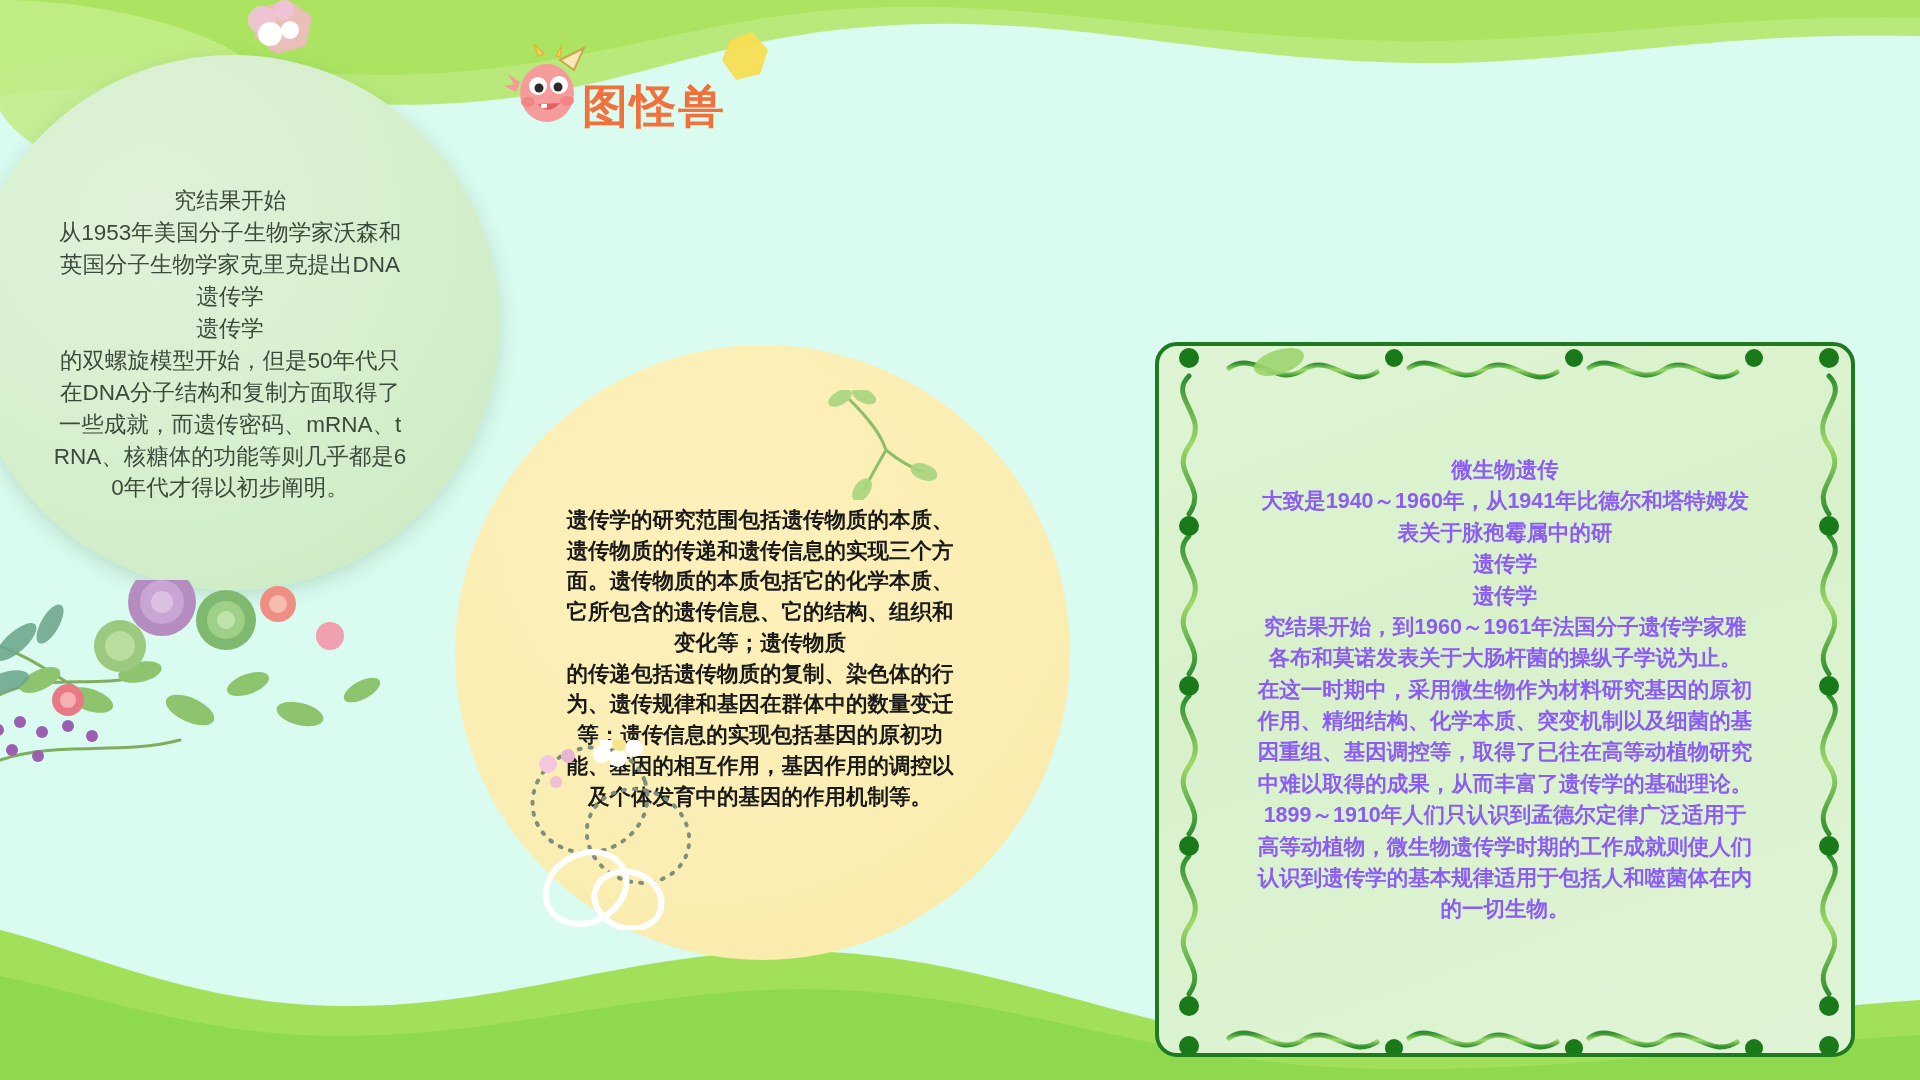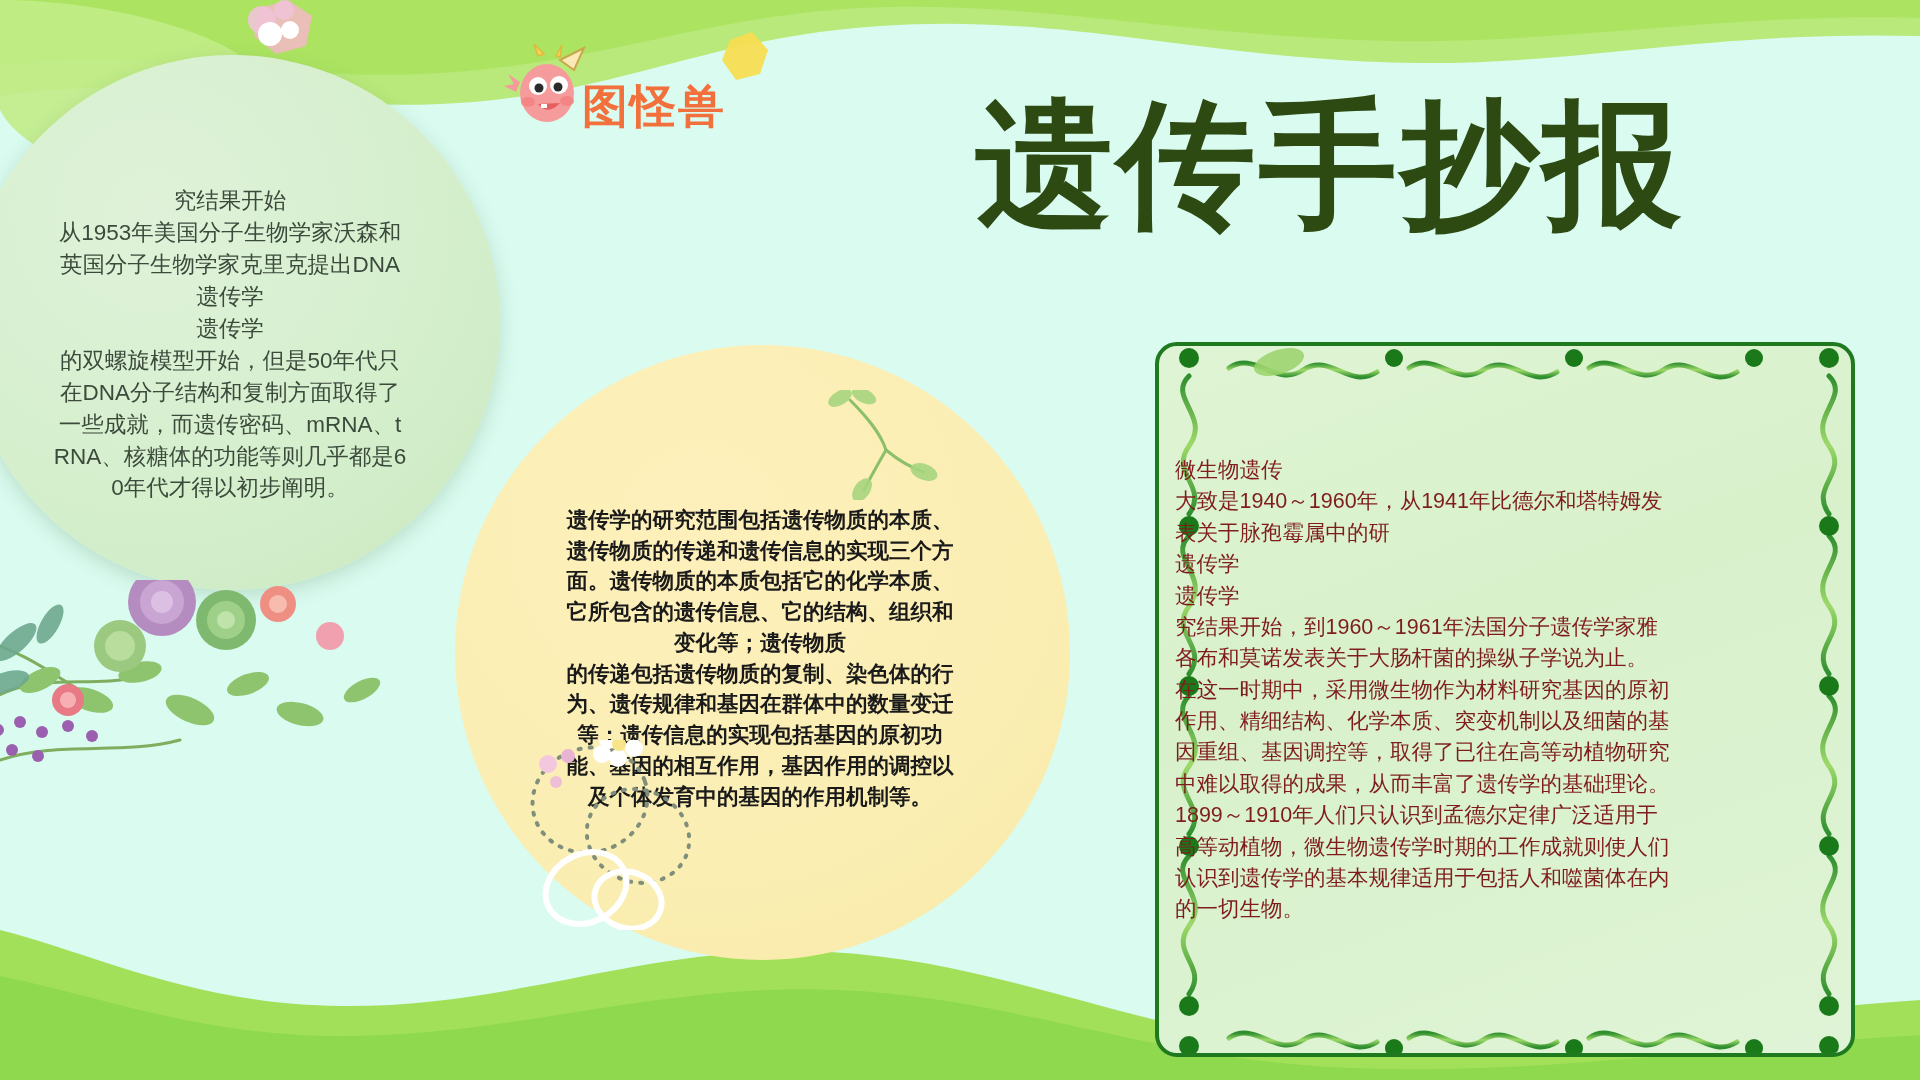--- a/index.html
+++ b/index.html
@@ -80,25 +80,27 @@
     border: 4px solid #1f7a1f;
     border-radius: 22px;
     background: linear-gradient(160deg, #dff4d4 0%, #d8f1cb 40%, #dff4d6 100%);
     overflow: hidden;
   }
   .panel-right-text {
     position: absolute;
     left: 1175px;
     top: 455px;
     width: 660px;
+    text-align: center;
     font-size: 21.5px;
     line-height: 1.46;
-    color: #7f1d1d;
+    color: #8b5cf6;
     white-space: pre-line;
     z-index: 8;
+    font-weight: bold;
   }
 
   
   .title {
     position: absolute;
     left: 975px;
     top: 95px;
     font-size: 138px;
     line-height: 1;
     letter-spacing: 4px;
@@ -229,21 +231,20 @@
 在这一时期中，采用微生物作为材料研究基因的原初
 作用、精细结构、化学本质、突变机制以及细菌的基
 因重组、基因调控等，取得了已往在高等动植物研究
 中难以取得的成果，从而丰富了遗传学的基础理论。
 1899～1910年人们只认识到孟德尔定律广泛适用于
 高等动植物，微生物遗传学时期的工作成就则使人们
 认识到遗传学的基本规律适用于包括人和噬菌体在内
 的一切生物。</div>
   </div>
 
-  <div class="title">遗传手抄报</div>
 
   <div class="logo">
     <svg width="90" height="90" viewBox="0 0 90 90">
       <path d="M38,16 L34,4 L44,14 Z" fill="#f6d35a" stroke="#e0b83c" stroke-width="1.5"></path>
       <path d="M56,16 L62,5 L60,17 Z" fill="#f6d35a" stroke="#e0b83c" stroke-width="1.5"></path>
       <path d="M60,20 L84,8 L74,30 Z" fill="#fbe9b8" stroke="#c9a84a" stroke-width="2"></path>
       <ellipse cx="47" cy="53" rx="27" ry="29" fill="#f69b9b"></ellipse>
       <path d="M20,42 L8,34 L14,44 L4,46 L16,52" fill="#f69b9b"></path>
       <circle cx="38" cy="46" r="9" fill="#fff"></circle>
         <circle cx="39" cy="48" r="4.5" fill="#2b2b2b"></circle>

